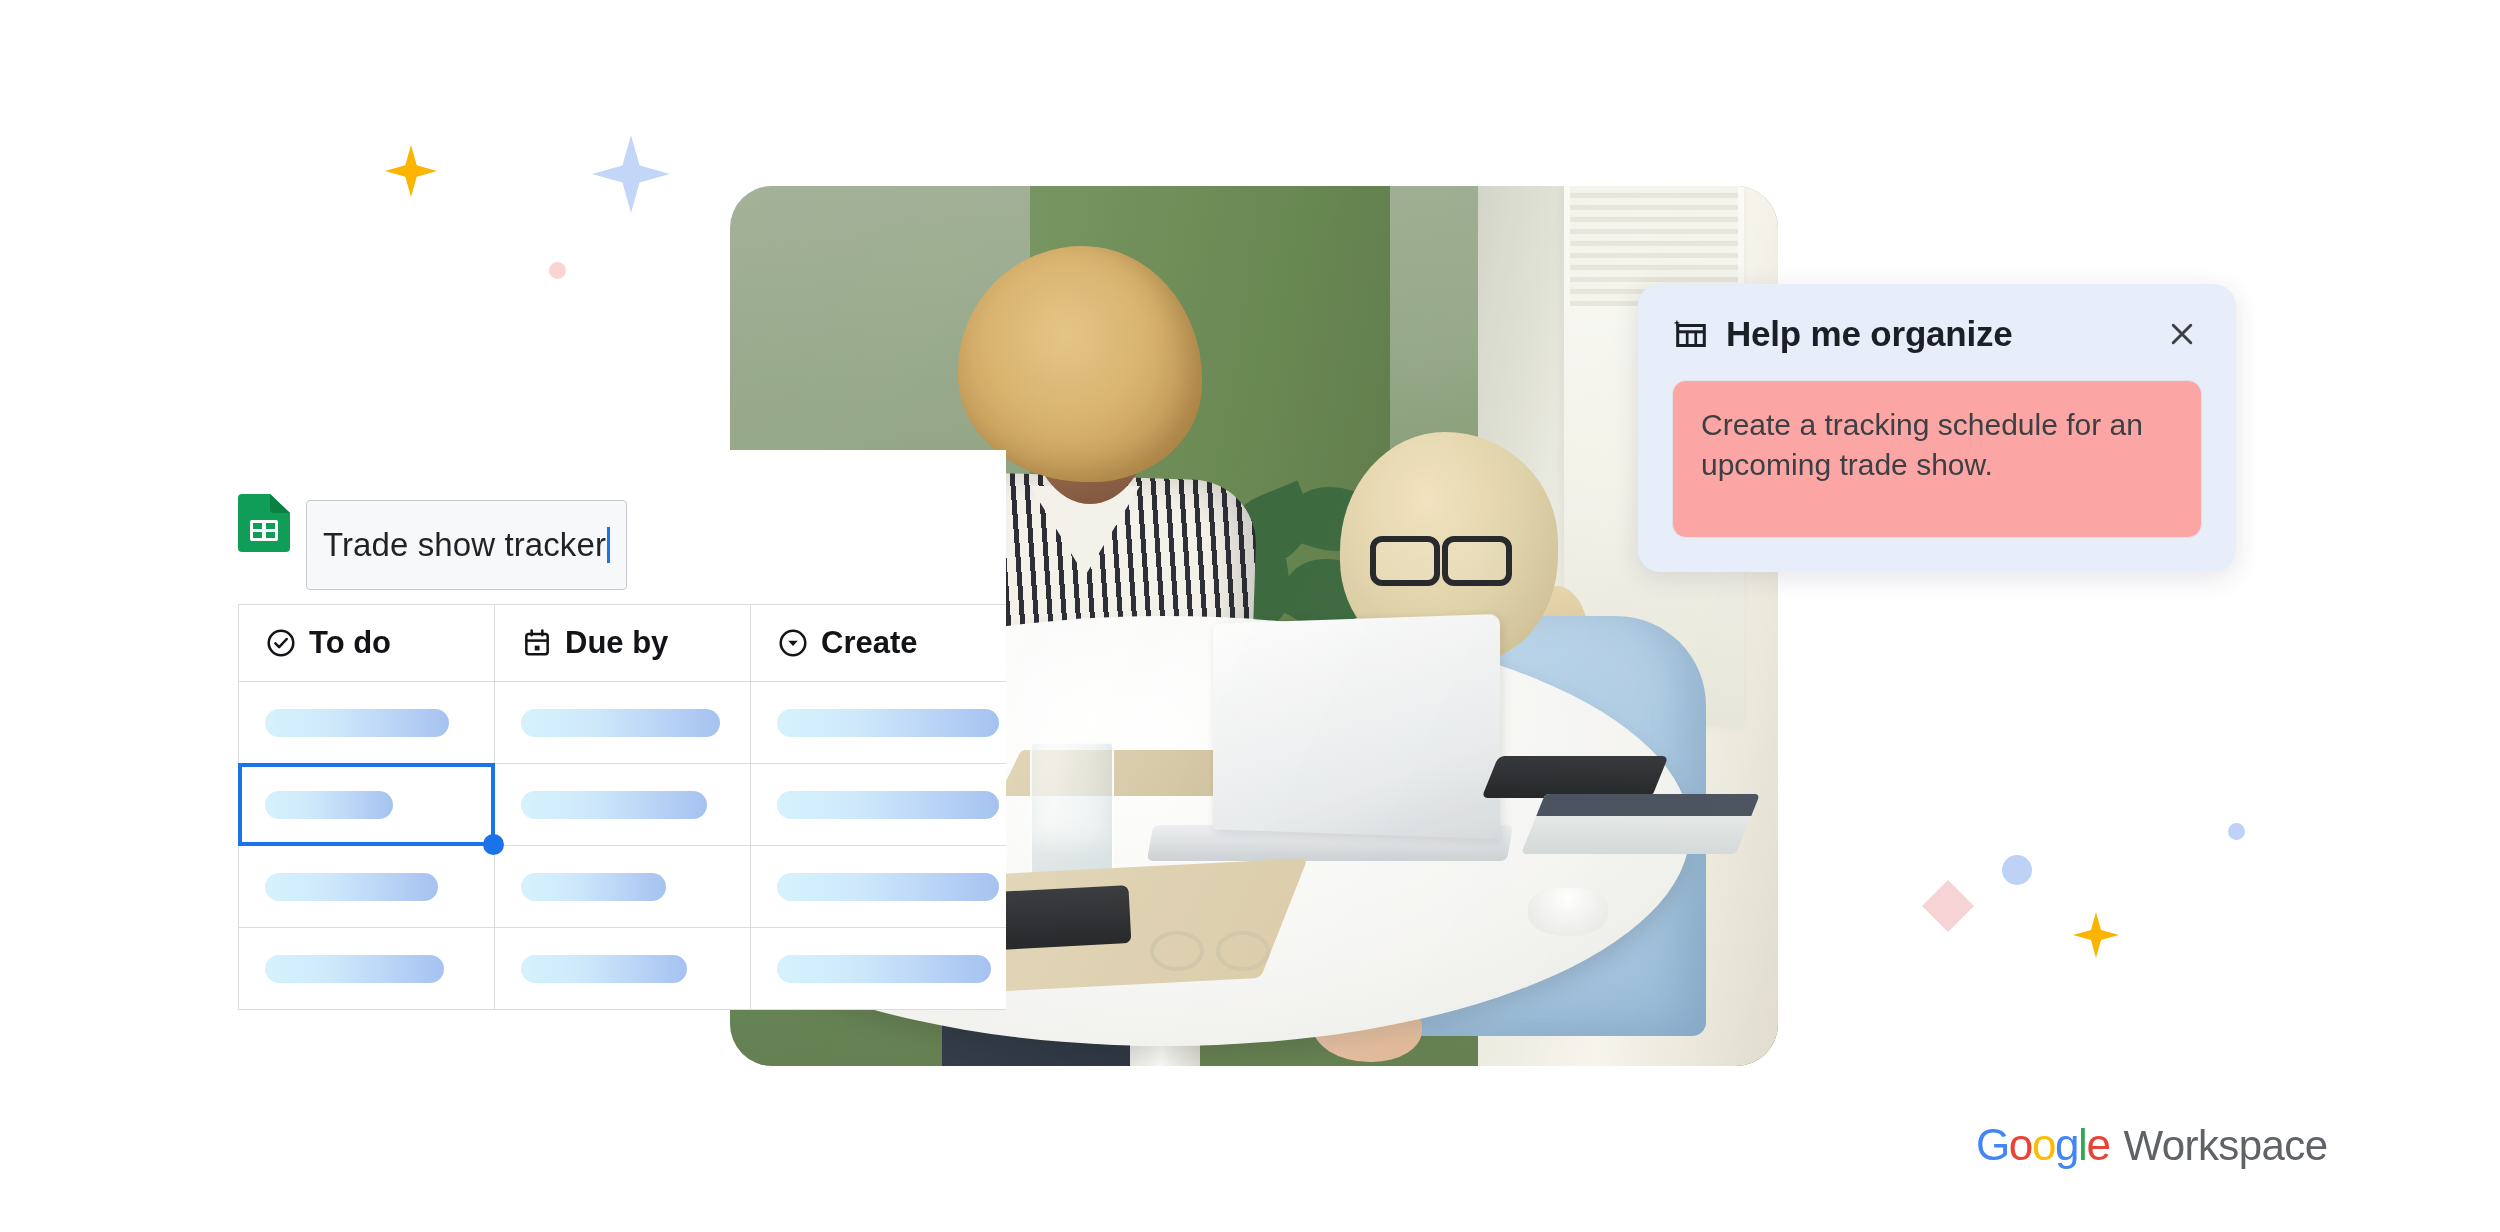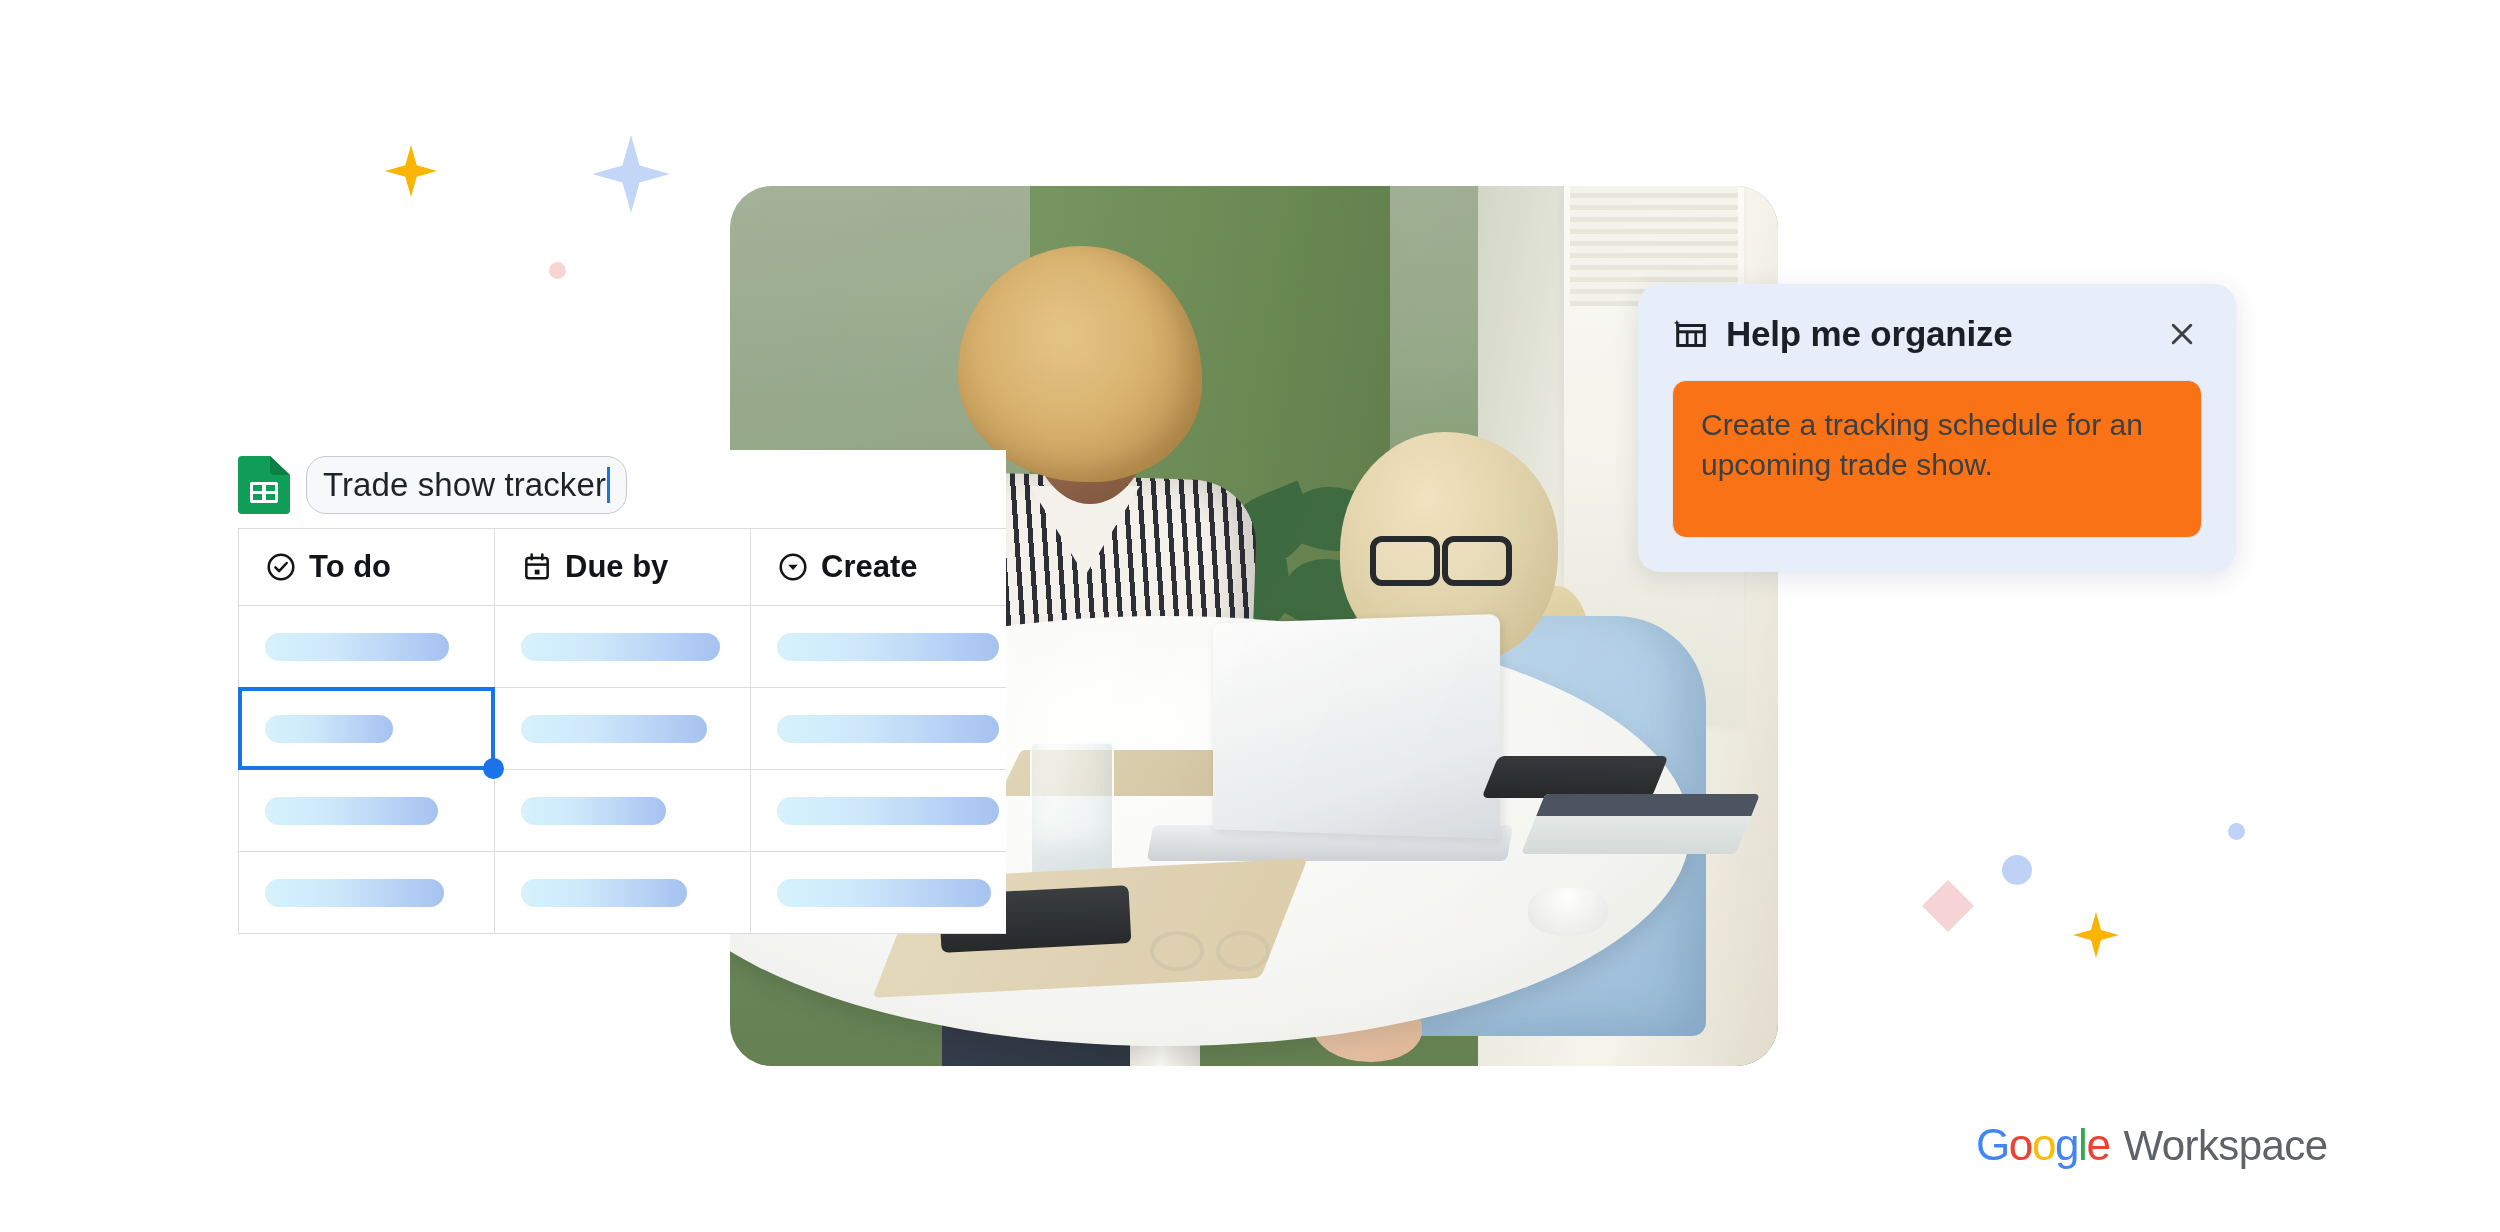--- a/index.html
+++ b/index.html
@@ -270,27 +270,28 @@
   }
   #title-row {
     display: flex; align-items: center; gap: 16px;
     background: #ffffff;
     padding: 6px 14px 14px 0;
   }
   #sheets-icon { width: 52px; height: 58px; flex: 0 0 auto; display: block; }
   #title-input {
     border: 1px solid #c6cacf;
     background: #f6f8fa;
-    border-radius: 20px;
+    border-radius: 4px;
     height: 56px;
-    padding: 0 16px;
+    padding: 16px 16px;
     display: flex; align-items: center;
     font-size: 33px;
     color: #1f2328;
     letter-spacing: .1px;
+    margin-top: 44px;
   }
   #title-caret {
     display: inline-block;
     width: 3px; height: 36px;
     background: #1a73e8;
     margin-left: 1px;
   }
 
   #sheet-table {
     background: #ffffff;
@@ -359,21 +360,21 @@
     font-size: 35px; font-weight: 700; color: #1b1f26;
     letter-spacing: -.2px; flex: 1 1 auto;
   }
   #hmo-close {
     width: 40px; height: 40px; flex: 0 0 auto;
     display: flex; align-items: center; justify-content: center;
     cursor: pointer;
   }
   #hmo-close svg { width: 30px; height: 30px; display: block; }
   #hmo-prompt {
-    background: #f97316;
+    background: #fca5a5;
     border: 1px solid #dfe3ea;
     border-radius: 14px;
     padding: 24px 28px;
     font-size: 30px;
     line-height: 1.33;
     color: #3c4043;
     min-height: 108px;
   }
   #hmo-cta-wrap {
     display: flex; justify-content: center;

